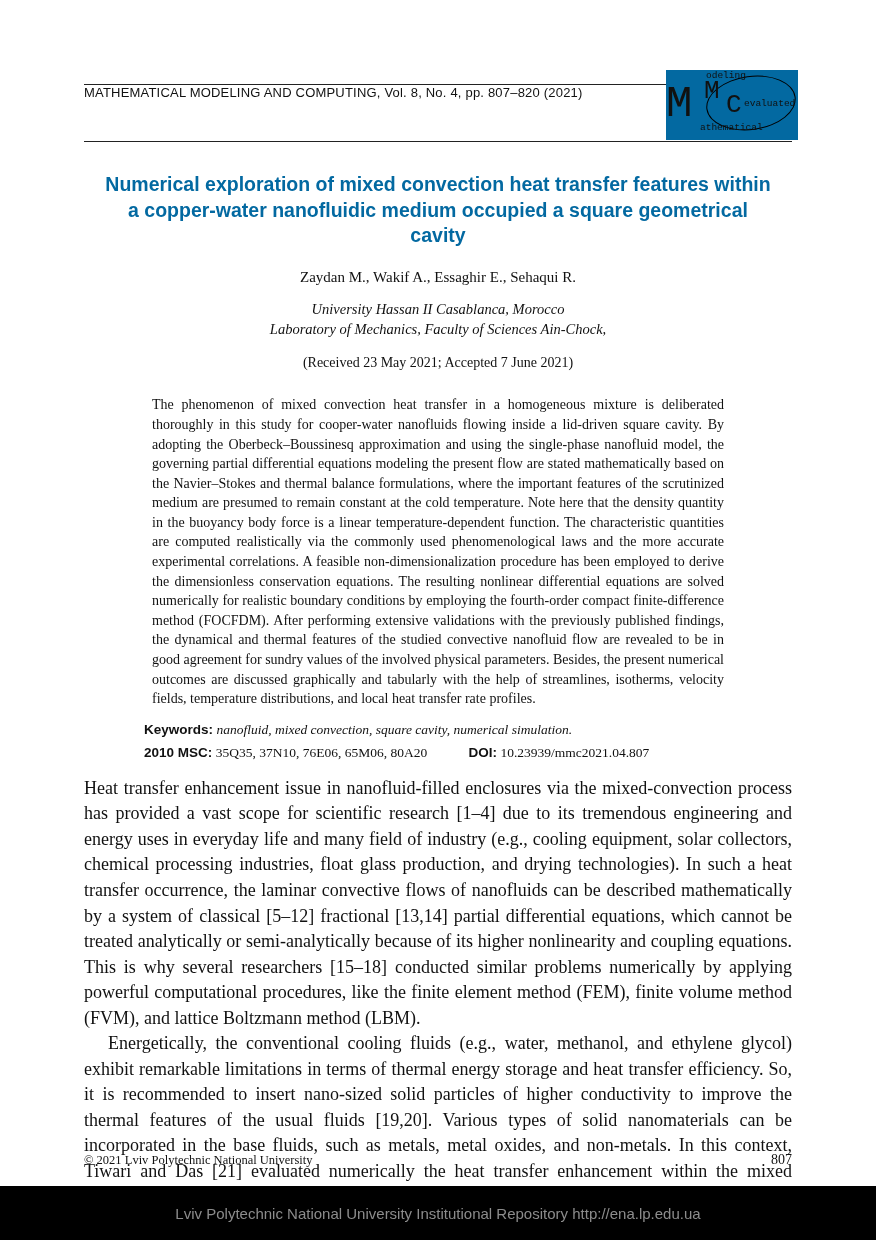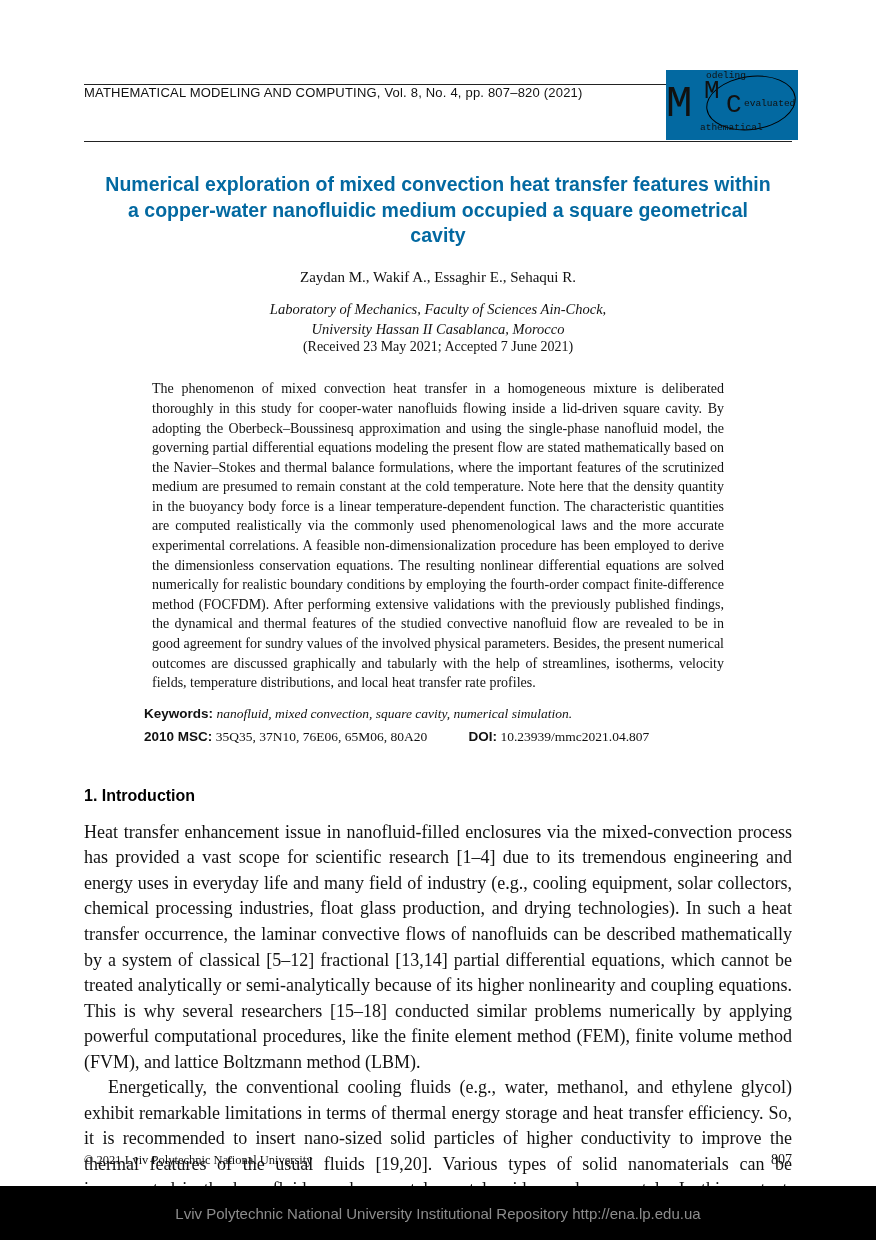--- a/index.html
+++ b/index.html
@@ -42,21 +42,21 @@
   
   .title{
     margin:30px auto 0;
     max-width:680px;
     text-align:center;
     font-family:"Liberation Sans","DejaVu Sans",sans-serif;
     font-weight:bold;font-size:19.5px;line-height:1.32;color:#0369a1;
   }
   .authors{margin-top:20px;text-align:center;font-size:15px;}
   .affiliation{margin-top:14px;text-align:center;font-style:italic;font-size:14.5px;line-height:1.35;}
-  .received{text-align:center;font-size:14px;}
+  .received{margin-top:16px;text-align:center;font-size:14px;}
 
   
   .abstract{
     margin:24px 68px 0;
     text-align:justify;
     font-size:14px;line-height:1.4;
     hyphens:auto;-webkit-hyphens:auto;
   }
   .meta-line{margin:13px 60px 0;font-size:13.5px;}
   .meta-line + .meta-line{margin-top:7px;}
@@ -119,41 +119,40 @@
     <span class="small computing">evaluated</span>
     <span class="small mathematical">athematical</span>
   </div>
 
   <div class="content">
     <div class="title">Numerical exploration of mixed convection heat transfer features within a copper-water nanofluidic medium occupied a square geometrical cavity</div>
 
     <div class="authors">Zaydan M., Wakif A., Essaghir E., Sehaqui R.</div>
 
     <div class="affiliation">
+      <div>University Hassan II Casablanca, Morocco</div>
       <div>Laboratory of Mechanics, Faculty of Sciences Ain-Chock,</div>
-      <div>University Hassan II Casablanca, Morocco</div>
     </div>
 
     <div class="received">(Received 23 May 2021; Accepted 7 June 2021)</div>
 
     <div class="abstract">The phenomenon of mixed convection heat transfer in a homogeneous mixture is deliberated thoroughly in this study for cooper-water nanofluids flowing inside a lid-driven square cavity. By adopting the Oberbeck–Boussinesq approximation and using the single-phase nanofluid model, the governing partial differential equations modeling the present flow are stated mathematically based on the Navier–Stokes and thermal balance formulations, where the important features of the scrutinized medium are presumed to remain constant at the cold temperature. Note here that the density quantity in the buoyancy body force is a linear temperature-dependent function. The characteristic quantities are computed realistically via the commonly used phenomenological laws and the more accurate experimental correlations. A feasible non-dimensionalization procedure has been employed to derive the dimensionless conservation equations. The resulting nonlinear differential equations are solved numerically for realistic boundary conditions by employing the fourth-order compact finite-difference method (FOCFDM). After performing extensive validations with the previously published findings, the dynamical and thermal features of the studied convective nanofluid flow are revealed to be in good agreement for sundry values of the involved physical parameters. Besides, the present numerical outcomes are discussed graphically and tabularly with the help of streamlines, isotherms, velocity fields, temperature distributions, and local heat transfer rate profiles.</div>
 
     <div class="meta-line">
       <span class="meta-label">Keywords:</span>
       <span class="kw-text">nanofluid, mixed convection, square cavity, numerical simulation.</span>
     </div>
 
     <div class="meta-line">
       <span class="meta-label">2010 MSC:</span>
       <span>35Q35, 37N10, 76E06, 65M06, 80A20</span>
       <span class="meta-label doi-label">DOI:</span>
       <span>10.23939/mmc2021.04.807</span>
     </div>
 
-    <div class="section-heading">1. Introduction</div>
 
     <div class="body-par">Heat transfer enhancement issue in nanofluid-filled enclosures via the mixed-convection process has provided a vast scope for scientific research [1–4] due to its tremendous engineering and energy uses in everyday life and many field of industry (e.g., cooling equipment, solar collectors, chemical processing industries, float glass production, and drying technologies). In such a heat transfer occurrence, the laminar convective flows of nanofluids can be described mathematically by a system of classical [5–12] fractional [13,14] partial differential equations, which cannot be treated analytically or semi-analytically because of its higher nonlinearity and coupling equations. This is why several researchers [15–18] conducted similar problems numerically by applying powerful computational procedures, like the finite element method (FEM), finite volume method (FVM), and lattice Boltzmann method (LBM).</div>
 
     <div class="body-par indent">Energetically, the conventional cooling fluids (e.g., water, methanol, and ethylene glycol) exhibit remarkable limitations in terms of thermal energy storage and heat transfer efficiency. So, it is recommended to insert nano-sized solid particles of higher conductivity to improve the thermal features of the usual fluids [19,20]. Various types of solid nanomaterials can be incorporated in the base fluids, such as metals, metal oxides, and non-metals. In this context, Tiwari and Das [21] evaluated numerically the heat transfer enhancement within the mixed convection flows within a square cavity filled by the copper-water. They conclude that the occurred pattern formation and the heat transfer</div>
   </div>
 
   <div class="footer">
     <span class="copyright">© 2021 Lviv Polytechnic National University</span>
     <span class="page-number">807</span>
   </div>

